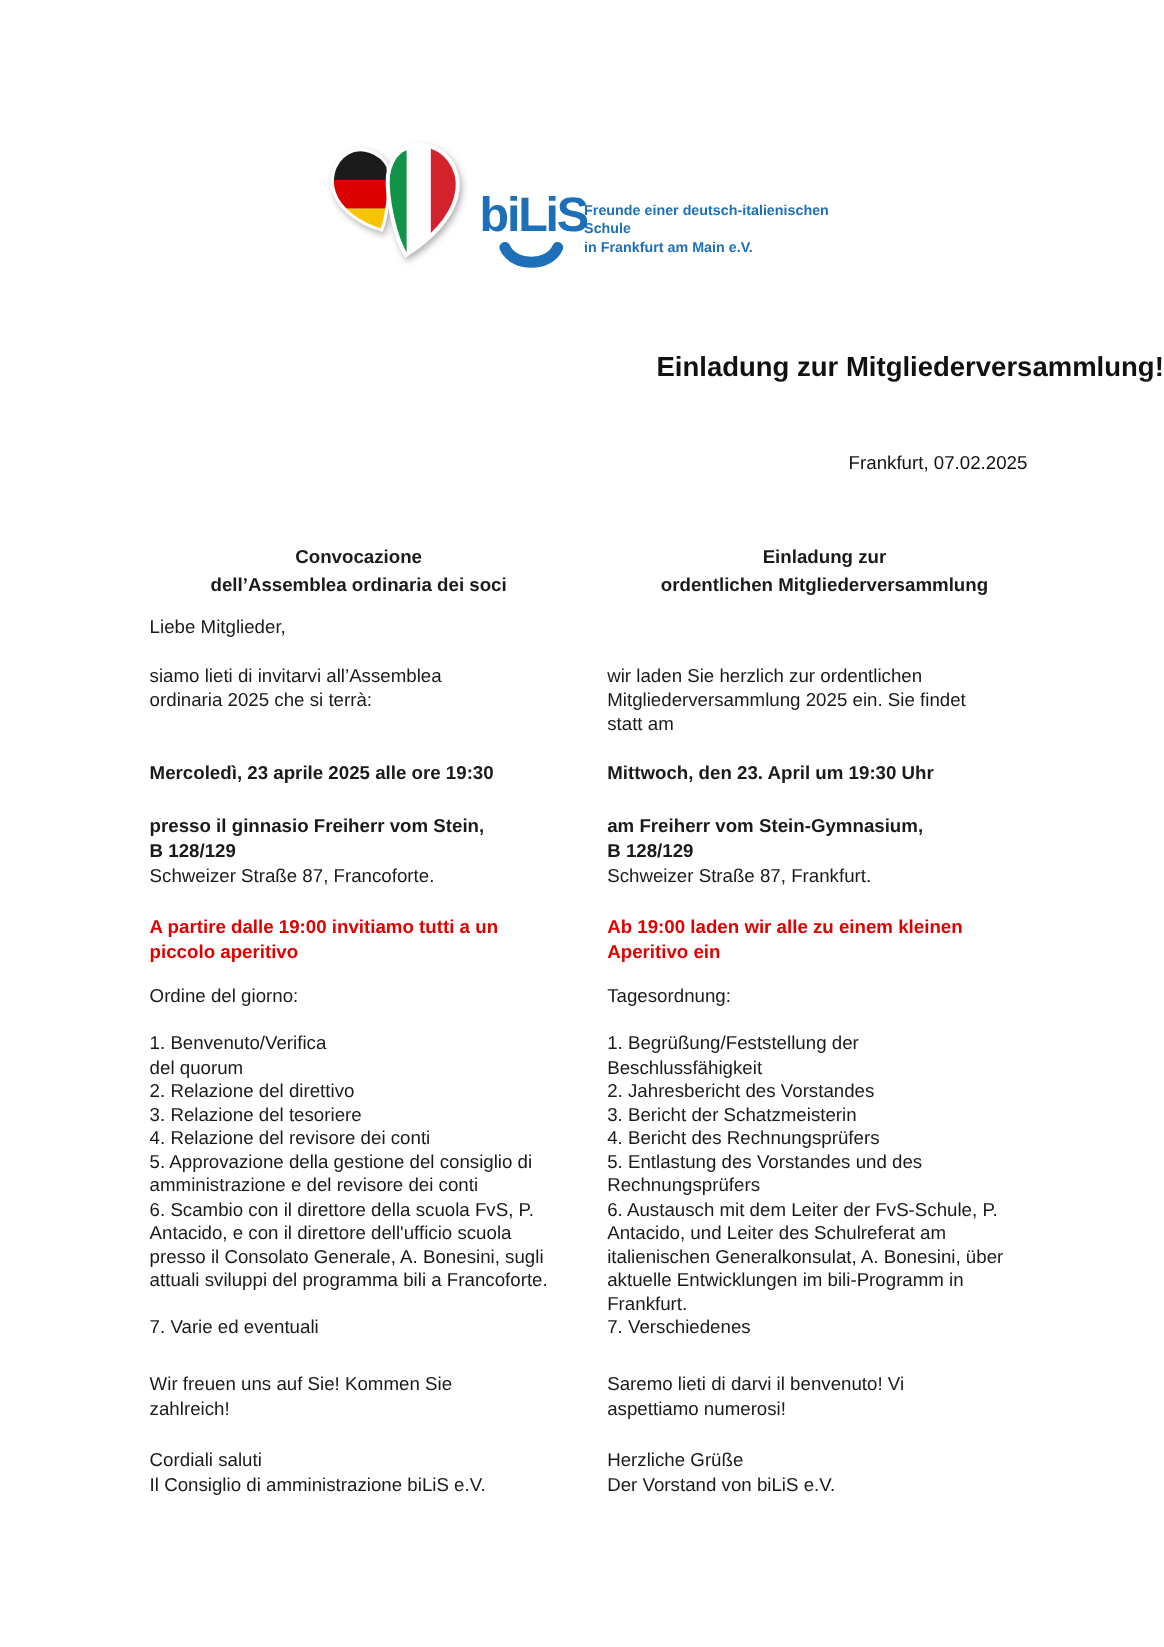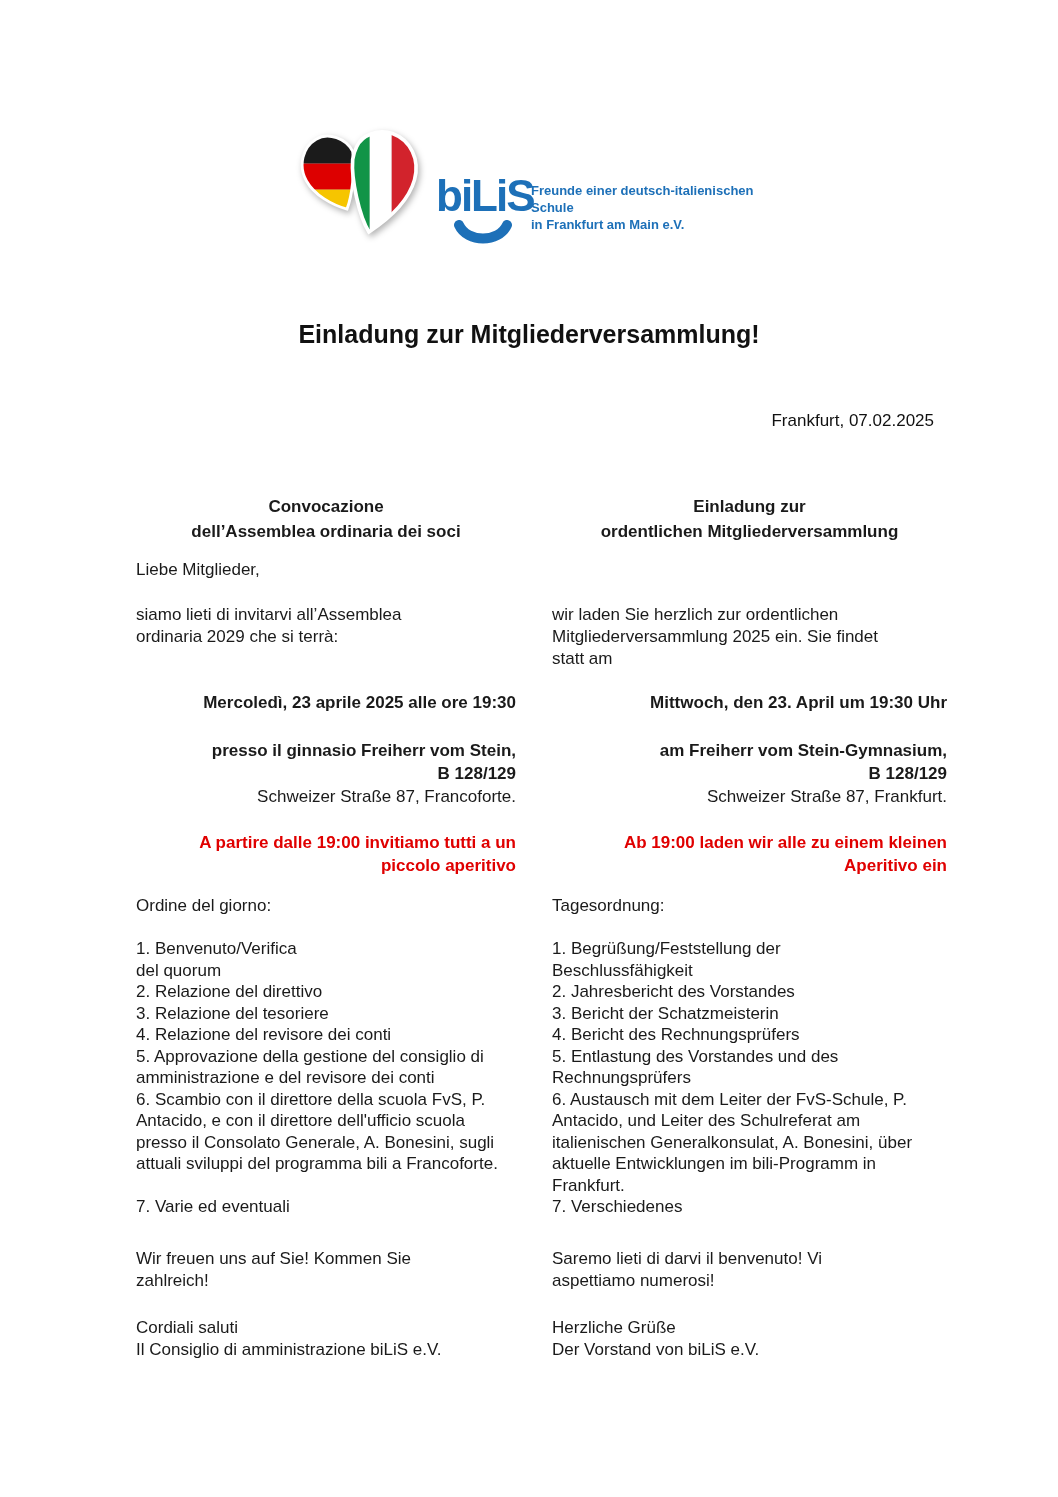--- a/index.html
+++ b/index.html
@@ -16,35 +16,35 @@
   }
   .smile-svg { position:absolute; left:452px; top:220px; }
   .tagline {
     position:absolute; left:531px; top:182px; width:240px;
     font-size:13px; line-height:17px; font-weight:bold; color:#1d70b8;
     white-space:pre-line;
   }
   
   .title {
     position:absolute; left:0; top:320px; width:1058px; margin:0;
-    text-align:center; font-size:25px; line-height:29px; font-weight:bold; color:#111;
+    text-align:right; font-size:25px; line-height:29px; font-weight:bold; color:#111;
   }
   .dateline {
     position:absolute; right:124px; top:410px;
     font-size:17px; line-height:22px; color:#111;
   }
   
   .row {
     position:absolute; left:136px; width:799px;
     display:grid; grid-template-columns:380px 395px; column-gap:36px;
   }
   .row p { margin:0; }
   .cell { font-size:17px; line-height:22px; }
   .lines { white-space:pre-line; }
-  .center { text-align:right; }
+  .center { text-align:left; }
   .bold { font-weight:bold; }
   .red { color:#e00000; }
   .hdr { font-weight:bold; text-align:center; line-height:25px; }
   .venue-lh { line-height:23px; }
   .agenda { line-height:21.5px; }
 </style>
 </head>
 <body>
 
 <div class="page">
@@ -94,21 +94,21 @@
     <p class="cell hdr lines">Einladung zur
 ordentlichen Mitgliederversammlung</p>
   </div>
 
   <div class="row" style="top:559px">
     <p class="cell">Liebe Mitglieder,</p>
   </div>
 
   <div class="row" style="top:604px">
     <p class="cell lines">siamo lieti di invitarvi all’Assemblea
-ordinaria 2029 che si terrà:</p>
+ordinaria 2025 che si terrà:</p>
     <p class="cell lines">wir laden Sie herzlich zur ordentlichen
 Mitgliederversammlung 2025 ein. Sie findet
 statt am</p>
   </div>
 
   <div class="row" style="top:692px">
     <p class="cell bold center">Mercoledì, 23 aprile 2025 alle ore 19:30</p>
     <p class="cell bold center">Mittwoch, den 23. April um 19:30 Uhr</p>
   </div>
 

